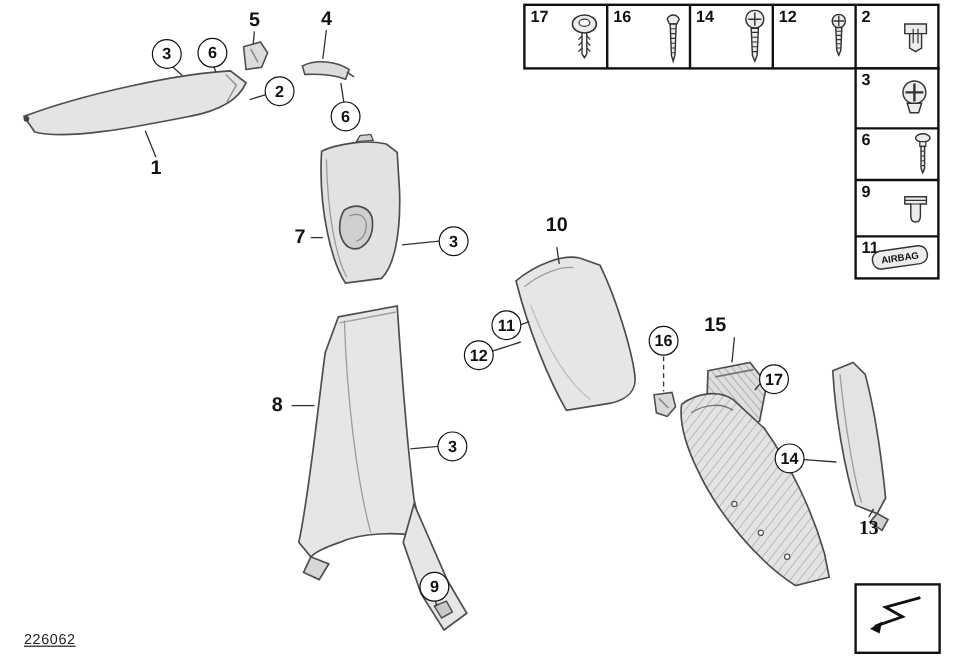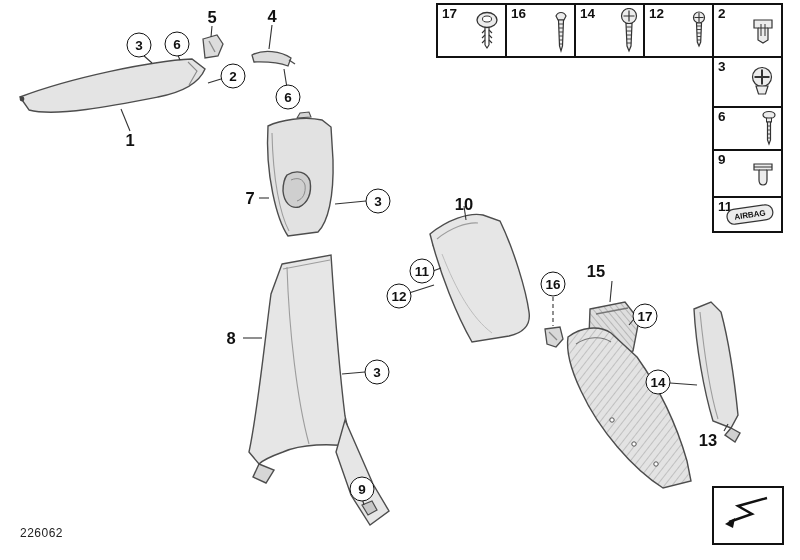--- a/index.html
+++ b/index.html
@@ -20,21 +20,21 @@
     font-weight:bold; font-size:16.5px; line-height:1;
   }
   .cell { position:absolute; z-index:2; box-sizing:border-box; }
   .cell-num {
     position:absolute; top:3px; left:5px;
     font-weight:bold; font-size:13.5px; line-height:1;
   }
   .cell-icon { position:absolute; right:6px; top:50%; transform:translateY(-50%); }
   .docnum {
     position:absolute; z-index:3; left:20px; top:526px;
-    font-size:12px; color:#222; letter-spacing:0.5px;
+    font-size:12px; color:#222; letter-spacing:0.5px;text-decoration:underline;
   }
 </style>
 </head>
 <body>
 
 <div class="stage">
 
   <svg class="art" width="800" height="560" viewBox="0 0 800 560">
     <defs>
       <pattern id="hatchA" patternUnits="userSpaceOnUse" width="6" height="6" patternTransform="rotate(38)">
@@ -164,23 +164,23 @@
   <div class="callout" style="left:399px; top:296px;">12</div>
   <div class="callout" style="left:553px; top:284px;">16</div>
   <div class="callout" style="left:645px; top:316px;">17</div>
   <div class="callout" style="left:658px; top:382px;">14</div>
 
   <div class="plabel" style="left:130px; top:140px;">1</div>
   <div class="plabel" style="left:212px; top:17px;">5</div>
   <div class="plabel" style="left:272px; top:16px;">4</div>
   <div class="plabel" style="left:250px; top:198px;">7</div>
   <div class="plabel" style="left:231px; top:338px;">8</div>
-  <div class="plabel" style="left:464px; top:204px;">10</div>
+  <div class="plabel" style="left:464px; top:188px;">10</div>
   <div class="plabel" style="left:596px; top:271px;">15</div>
-  <div class="plabel" style="left:708px; top:440px;">13</div>
+  <div class="plabel" style="left:724px; top:440px;font-family:Liberation Serif, serif;">13</div>
 
   <div class="cell" style="left:437px; top:4px; width:69px; height:53px;">
     <span class="cell-num">17</span>
     <svg class="cell-icon" width="26" height="40" viewBox="0 0 26 40">
       <ellipse cx="13" cy="9" rx="10" ry="7.5" fill="#ececec" stroke="#333" stroke-width="1.3"></ellipse>
       <ellipse cx="13" cy="8" rx="4.5" ry="3" fill="#fff" stroke="#333" stroke-width="1"></ellipse>
       <path d="M11 16 L11 34 M15 16 L15 34 M11 34 L13 37 L15 34" fill="none" stroke="#333" stroke-width="1.2"></path>
       <path d="M8 22 L11 19 M18 22 L15 19 M8 27 L11 24 M18 27 L15 24 M8 32 L11 29 M18 32 L15 29" stroke="#333" stroke-width="1.1"></path>
     </svg>
   </div>

